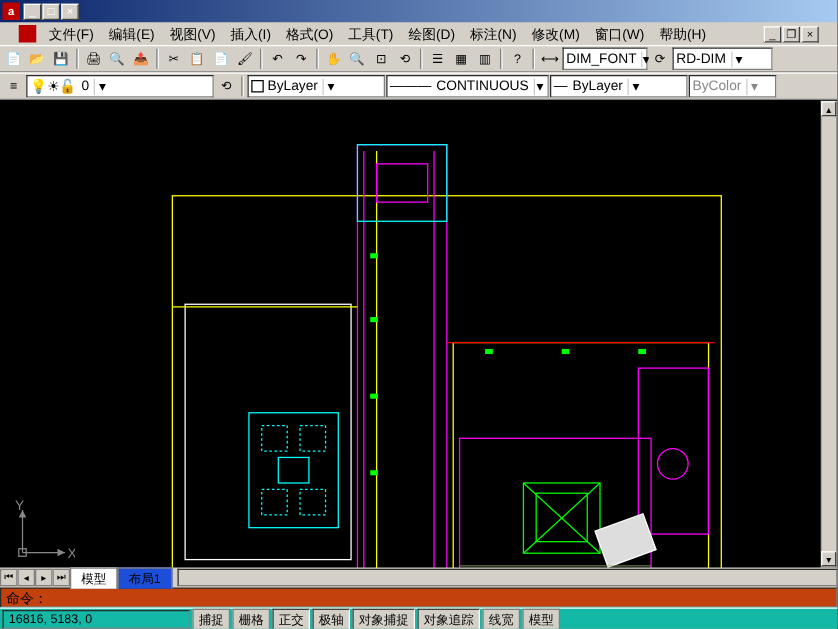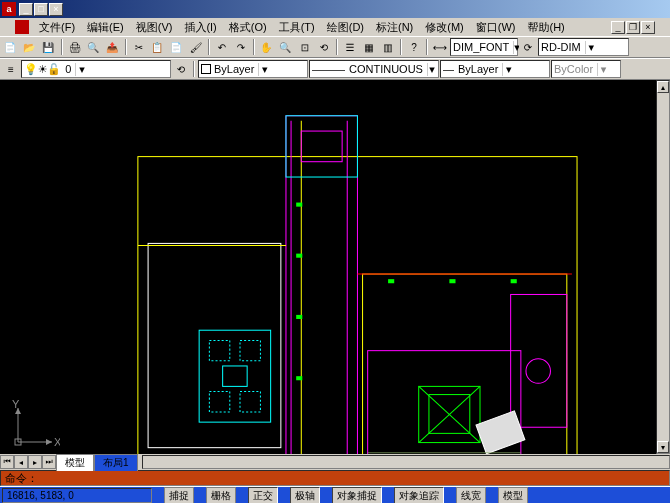--- a/index.html
+++ b/index.html
@@ -21,21 +21,21 @@
 .canvas-area { position: relative; background: #000; height: 390px; }
 .drawing { position: absolute; inset: 0; }
 .ucs { position: absolute; left: 10px; bottom: 20px; }
 .tab-row { position: absolute; bottom: 0; left: 0; right: 0; height: 16px; background: #d4d0c8; display: flex; align-items: center; }
 .tab-nav { display: flex; }
 .tab-nav-btn { width: 14px; height: 14px; background: #d4d0c8; border: 1px solid #808080; display: flex; align-items: center; justify-content: center; font-size: 8px; cursor: pointer; }
 .tab { padding: 1px 8px; background: #fff; border: 1px solid #808080; border-bottom: none; font-size: 10px; cursor: pointer; }
 .tab.inactive { background: #1d4ed8; text-align: center; }
 .scrollbar-h { flex: 1; height: 14px; background: #d4d0c8; border: 1px inset #808080; margin-left: 4px; position: relative; }
 .command-line { height: 16px; background: #c2410c; border: 1px inset #808080; padding: 2px 4px; font-size: 11px; display: flex; align-items: center; }
-.statusbar { height: 18px; background: #1d4ed8; border-top: 1px solid #fff; display: flex; align-items: center; padding: 0 2px; gap: 12px; }
+.statusbar { height: 18px; background: #14b8a6; border-top: 1px solid #fff; display: flex; align-items: center; padding: 0 2px; gap: 2px; }
 .status-coords { width: 150px; border: 1px inset #808080; padding: 1px 4px; font-size: 10px; }
 .status-btn { padding: 1px 4px; border: 1px solid #808080; background: #d4d0c8; font-size: 10px; cursor: pointer; }
 .status-btn.pressed { border-color: #404040 #fff #fff #404040; }
 .scrollbar-v { position: absolute; right: 0; top: 0; bottom: 16px; width: 14px; background: #d4d0c8; border: 1px inset #808080; }
 .sb-btn { width: 12px; height: 12px; background: #d4d0c8; border: 1px solid #fff; border-right-color: #404040; border-bottom-color: #404040; display: flex; align-items: center; justify-content: center; font-size: 8px; }
 </style>
 </head>
 <body>
 
 <div class="titlebar">
@@ -94,21 +94,21 @@
   <div class="tb-btn">▥</div>
   <div class="tb-sep"></div>
   <div class="tb-btn">?</div>
   <div class="tb-sep"></div>
   <div class="tb-btn">⟷</div>
   <div class="tb-dropdown" style="width:68px">
     <span>DIM_FONT</span>
     <span class="tb-dd-arrow">▾</span>
   </div>
   <div class="tb-btn">⟳</div>
-  <div class="tb-dropdown" style="width:91px">
+  <div class="tb-dropdown" style="width:80px">
     <span>RD-DIM</span>
     <span class="tb-dd-arrow">▾</span>
   </div>
 </div>
 
 <div class="toolbar">
   <div class="tb-btn">≡</div>
   <div class="tb-dropdown" style="width:150px">
     <span>💡</span>
     <span>☀</span>

